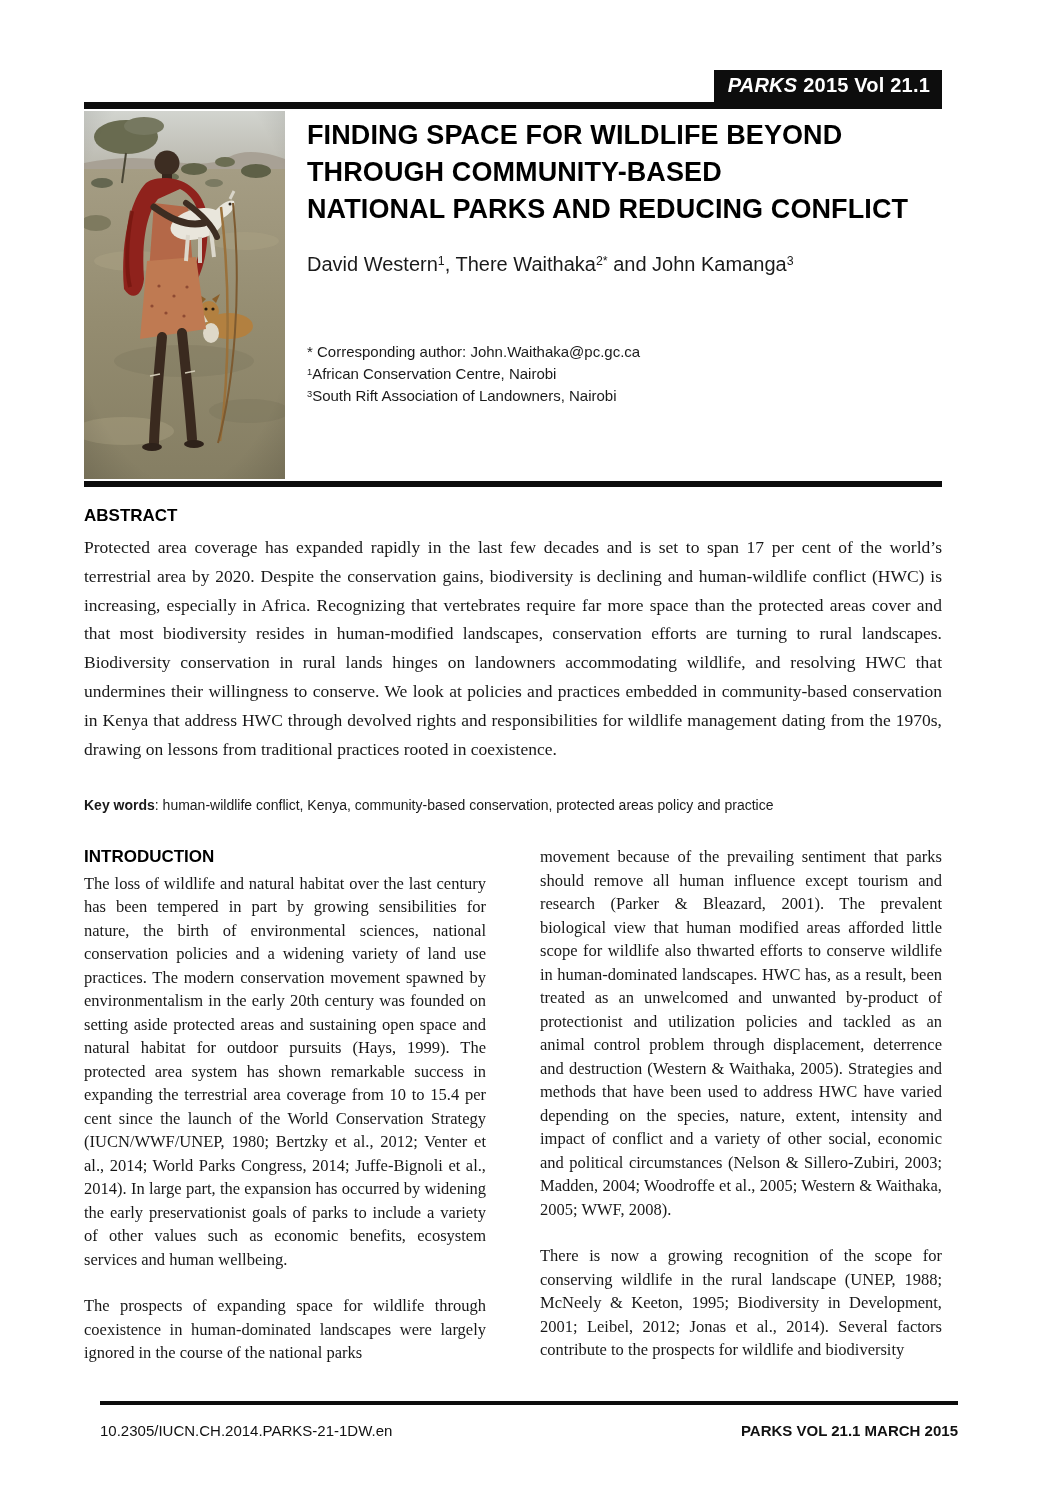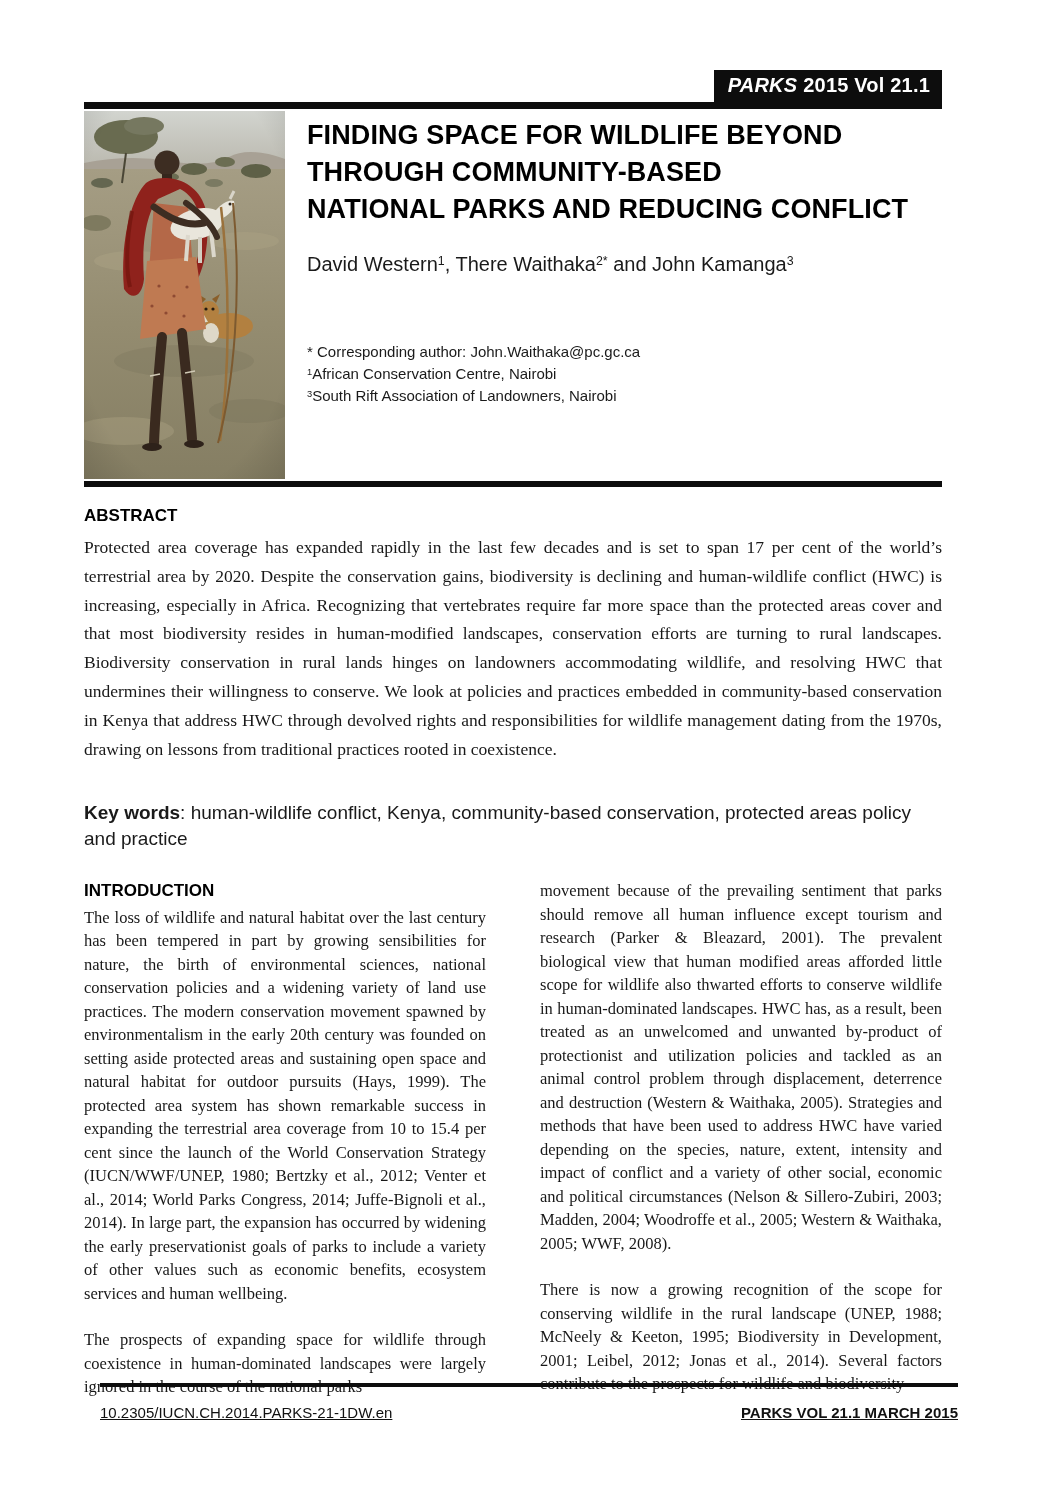--- a/index.html
+++ b/index.html
@@ -43,34 +43,34 @@
             font-size: 15px; line-height: 20px; color: #1a1a1a; }
   .affil-row { margin: 0; }
   .affil-row .sup { vertical-align: 4px; }
 
   
   .section-heading { font-family: "Liberation Sans", sans-serif; font-weight: bold;
                      font-size: 17px; color: #000; }
   .abstract-heading { margin-top: 19px; }
   .abstract-body { margin-top: 7px; font-size: 17.5px; line-height: 28.8px;
                    text-align: justify; color: #181818; }
-  .keywords { margin-top: 37px; font-family: "Liberation Sans", sans-serif;
-              font-size: 19px; line-height: 26px; color: #1a1a1a; }
+  .keywords { margin-top: 29px; font-family: "Liberation Sans", sans-serif;
+              font-size: 14px; line-height: 26px; color: #1a1a1a; }
   .keywords .kw-label { font-weight: bold; }
 
   
   .columns { display: flex; margin-top: 27px; }
   .col { width: 412px; font-size: 16.5px; line-height: 23.5px;
          text-align: justify; color: #181818; }
   .col-left { margin-right: 54px; }
   .intro-heading { margin-bottom: 3px; }
   .col p + p { margin-top: 23px; }
 
   
-  .footer { position: absolute; left: 100px; bottom: 76px; width: 858px; text-decoration: underline; }
+  .footer { position: absolute; left: 100px; bottom: 58px; width: 858px; }
   .footer-row { display: flex; justify-content: space-between; margin-top: 17px;
                 font-family: "Liberation Sans", sans-serif; font-size: 15px; color: #111; }
   .footer-issue { font-weight: bold; }
 </style>
 </head>
 <body>
 
 <div class="page">
   <div class="content">
 

